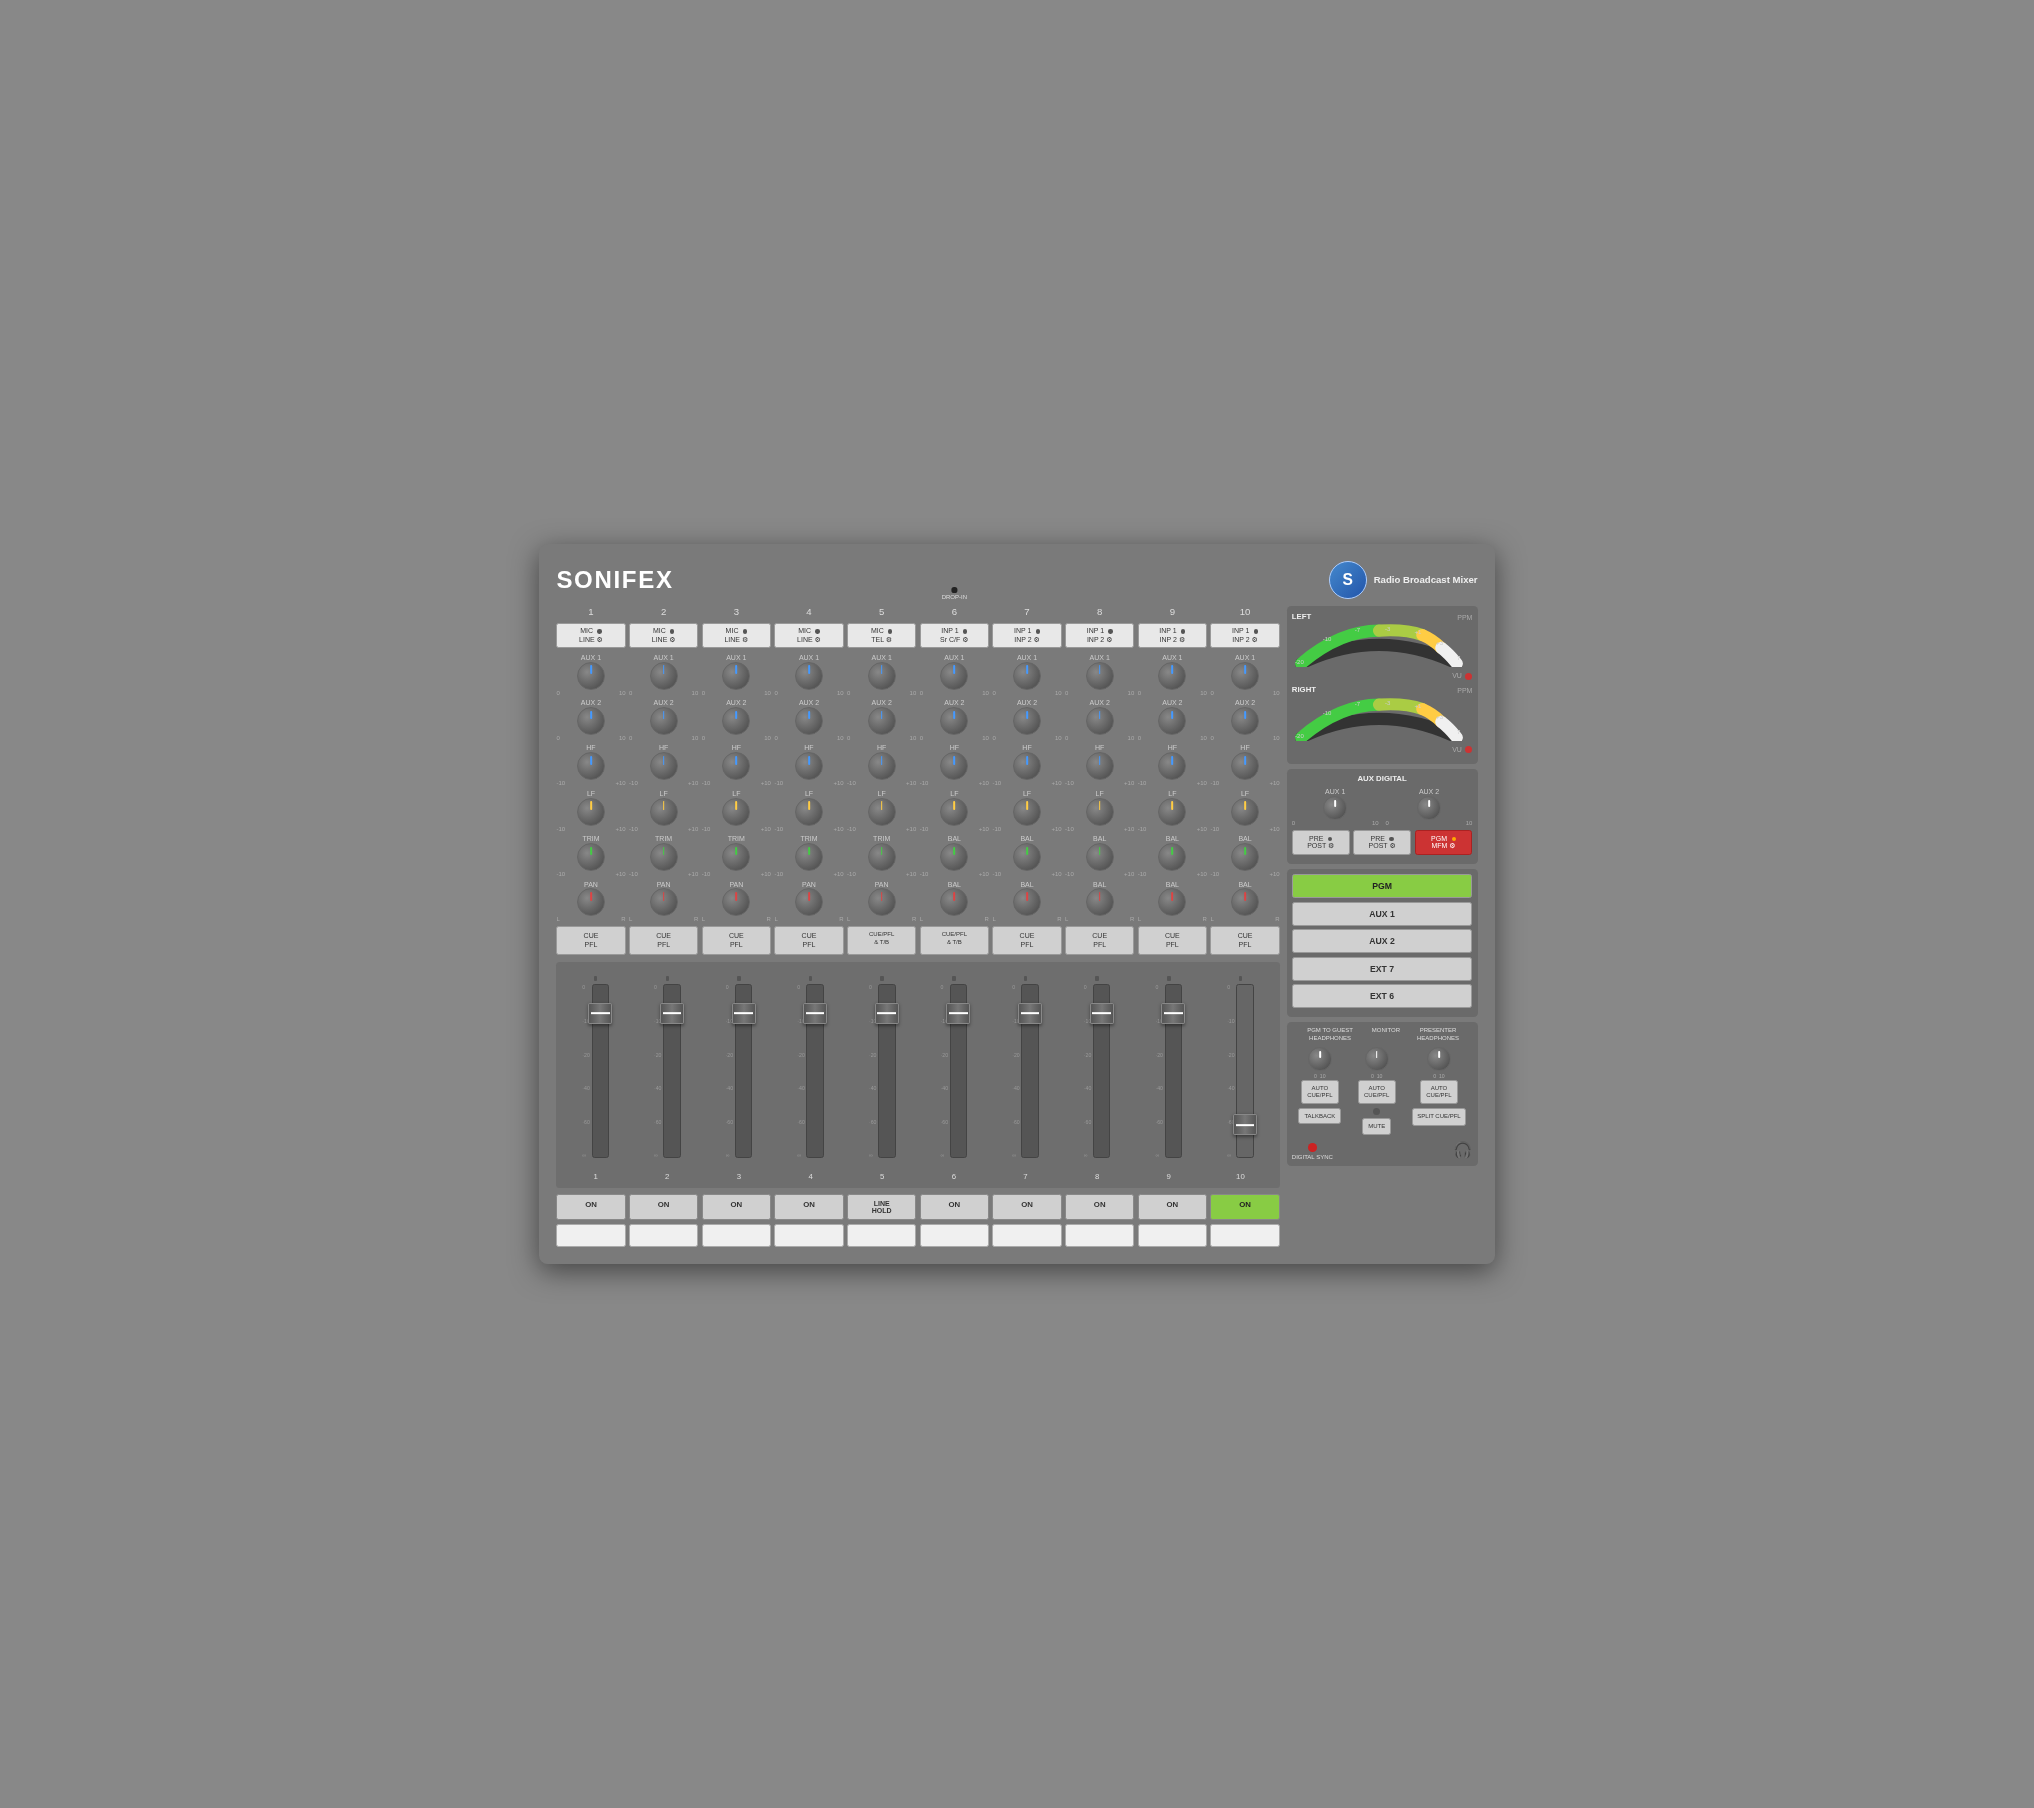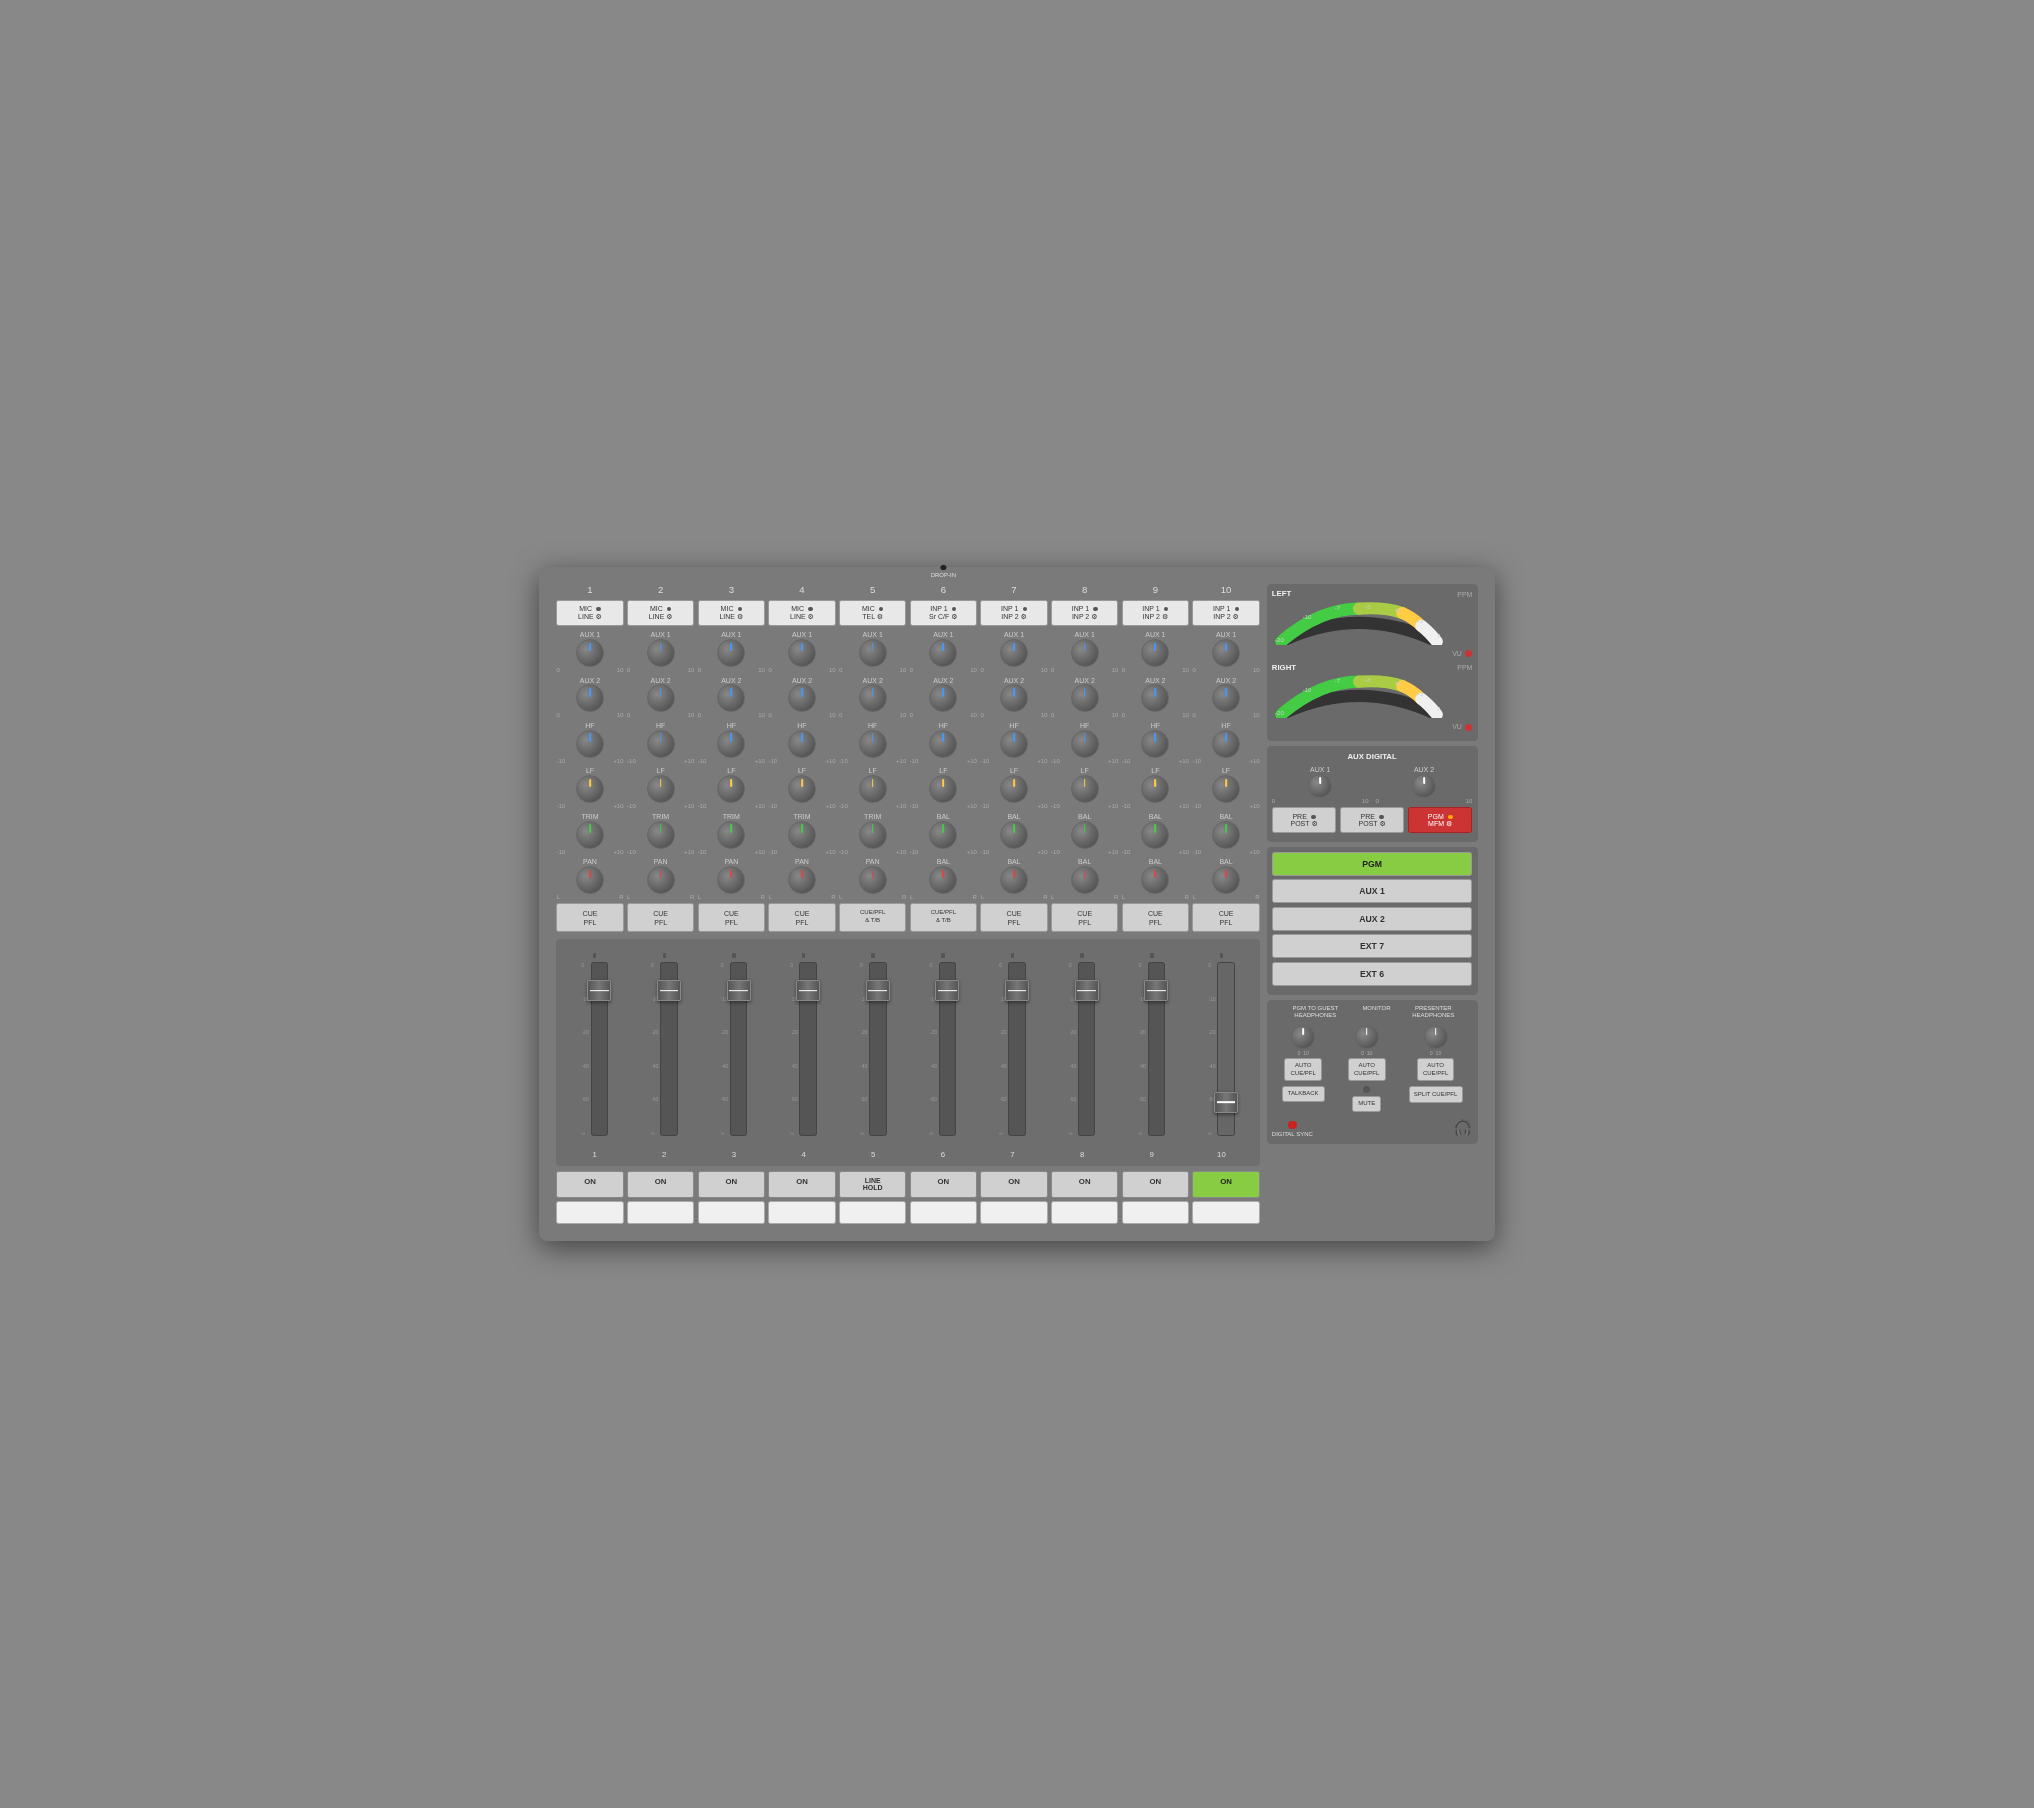--- a/index.html
+++ b/index.html
@@ -244,21 +244,21 @@
       border: 0.9px solid #aaa;
       border-radius: 2.6px;
       padding: 7px 1.7px;
       font-size: 7px;
       text-align: center;
       color: #333;
     }
 
     
     .right-section {
-      width: 211px;
+      width: 191px;
       display: flex;
       flex-direction: column;
       gap: 5.2px;
     }
 
     
     .vu-section {
       background: #6a6a6a;
       border-radius: 4.3px;
       padding: 5.2px;
@@ -435,20 +435,27 @@
       border-radius: 3.5px;
       padding: 7px 5.2px;
       margin: 5.2px 0;
     }
   </style>
 </head>
 <body>
 
 <div class="mixer-panel">
 
+  <div class="header">
+    <div class="brand-logo">SONIFEX</div>
+    <div class="logo-badge">
+      <div class="logo-circle">S</div>
+      <div class="logo-text">Radio Broadcast Mixer</div>
+    </div>
+  </div>
 
   <div class="main-area">
 
     <div class="channels-section">
 
       <div class="input-type-row">
         <div class="ch-num" style="flex:1;text-align:center">1</div>
         <div class="ch-num" style="flex:1;text-align:center">2</div>
         <div class="ch-num" style="flex:1;text-align:center">3</div>
         <div class="ch-num" style="flex:1;text-align:center">4</div>

